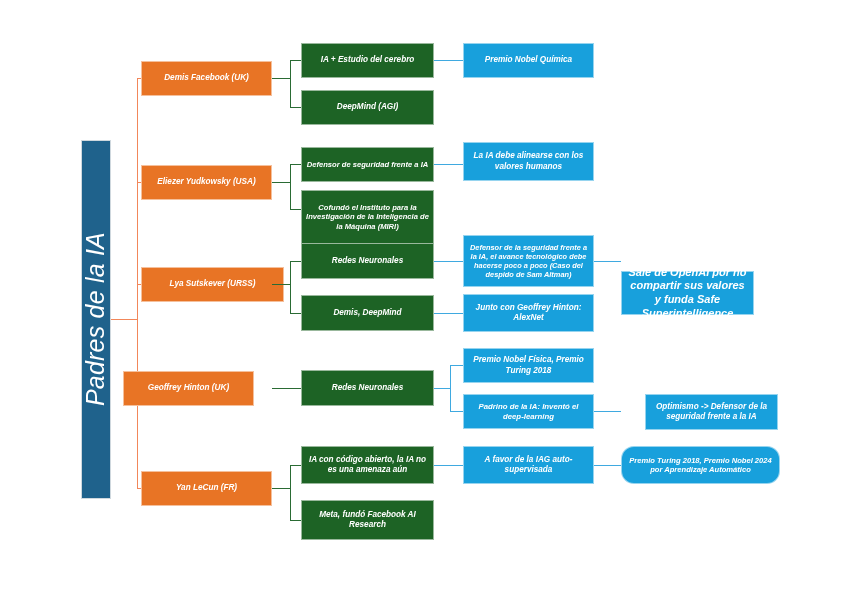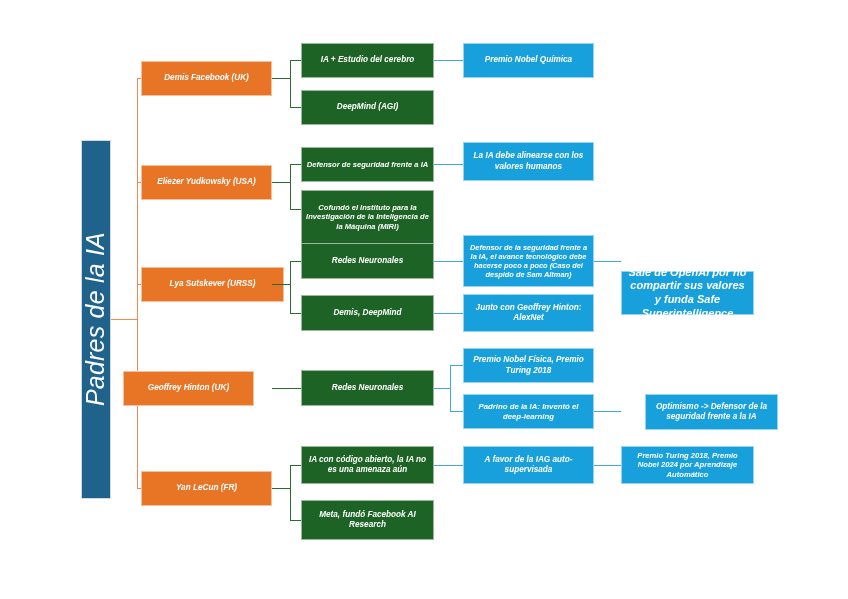--- a/index.html
+++ b/index.html
@@ -132,15 +132,15 @@
   <div class="edge h c-green" style="left:290px;top:465px;width:12px;"></div>
   <div class="edge h c-green" style="left:290px;top:520px;width:12px;"></div>
 
   <div class="node lvl2" style="left:301px;top:446px;width:133px;height:38px;">IA con código abierto, la IA no es una amenaza aún</div>
   <div class="node lvl2" style="left:301px;top:500px;width:133px;height:40px;">Meta, fundó Facebook AI Research</div>
 
   <div class="edge h c-blue" style="left:434px;top:465px;width:29px;"></div>
   <div class="node lvl3" style="left:463px;top:446px;width:131px;height:38px;">A favor de la IAG auto-supervisada</div>
 
   <div class="edge h c-blue" style="left:594px;top:465px;width:27px;"></div>
-  <div class="node lvl4" style="left:621px;top:446px;width:133px;height:38px;font-size:7.6px;">Premio Turing 2018, Premio Nobel 2024 por Aprendizaje Automático</div>
+  <div class="node lvl4" style="left:621px;top:446px;width:159px;height:38px;font-size:7.6px;border-radius:13px;">Premio Turing 2018, Premio Nobel 2024 por Aprendizaje Automático</div>
 
 </div>
 
 </body></html>

